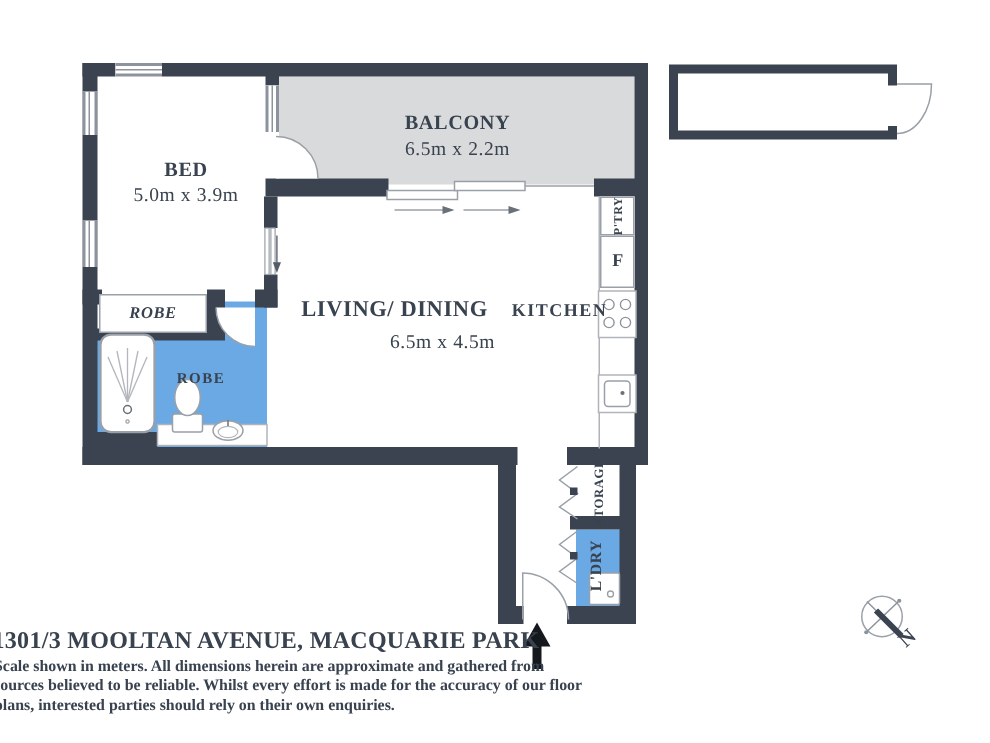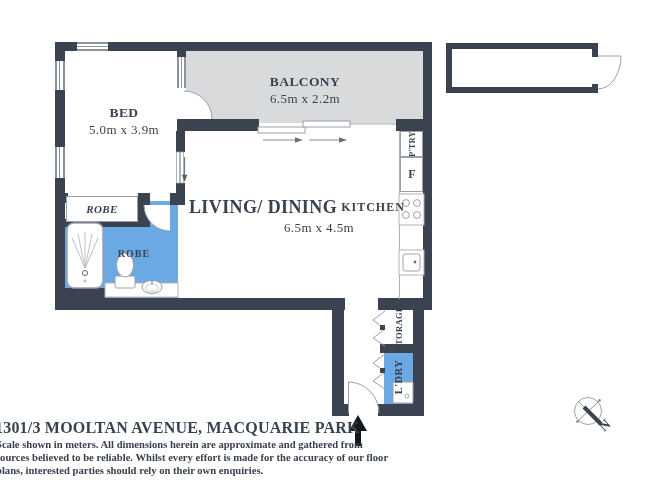--- a/index.html
+++ b/index.html
@@ -172,22 +172,22 @@
       <text transform="translate(604,432) rotate(-42)" font-family="Liberation Serif, DejaVu Serif, serif" font-size="14" font-weight="700" fill="#3b4351">N</text>
     </g>
   </svg>
 
   <div class="lbl" style="left:124px;top:113px;font-size:13.5px;">BED</div>
   <div class="lbl dims" style="left:124px;top:130px;font-size:13px;">5.0m x 3.9m</div>
 
   <div class="lbl" style="left:305px;top:82px;font-size:13.5px;">BALCONY</div>
   <div class="lbl dims" style="left:305px;top:99px;font-size:13px;text-align:center;">6.5m x 2.2m</div>
 
-  <div class="lbl" style="left:263px;top:207px;font-size:18px;">LIVING/ DINING</div>
-  <div class="lbl dims" style="left:295px;top:228px;font-size:13px;margin-left:24px;">6.5m x 4.5m</div>
+  <div class="lbl" style="left:263px;top:207px;font-size:15px;">LIVING/ DINING</div>
+  <div class="lbl dims" style="left:295px;top:228px;font-size:13px;">6.5m x 4.5m</div>
 
   <div class="lbl" style="left:373px;top:207px;font-size:12px;letter-spacing:1px;">KITCHEN</div>
   <div class="lbl" style="left:134px;top:253px;font-size:10px;letter-spacing:1px;">ROBE</div>
   <div class="lbl" style="left:102px;top:209px;font-size:11px;font-style:italic;">ROBE</div>
 
   <div class="lbl vert" style="left:412px;top:144px;font-size:8px;">P'TRY</div>
   <div class="lbl" style="left:412px;top:174px;font-size:12px;">F</div>
   <div class="lbl vert" style="left:399px;top:328px;font-size:8.5px;">STORAGE</div>
   <div class="lbl vert" style="left:398px;top:377px;font-size:10.5px;">L'DRY</div>
 

